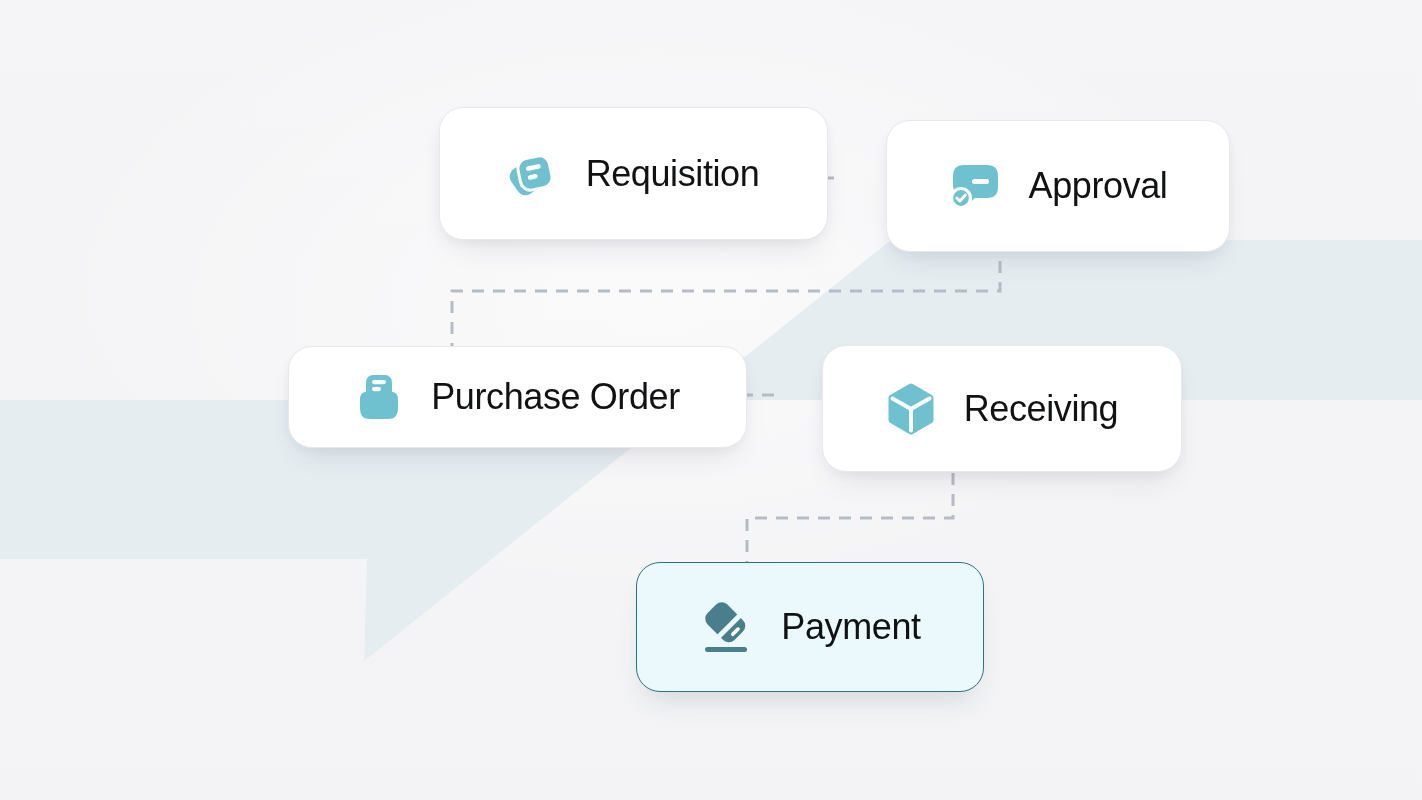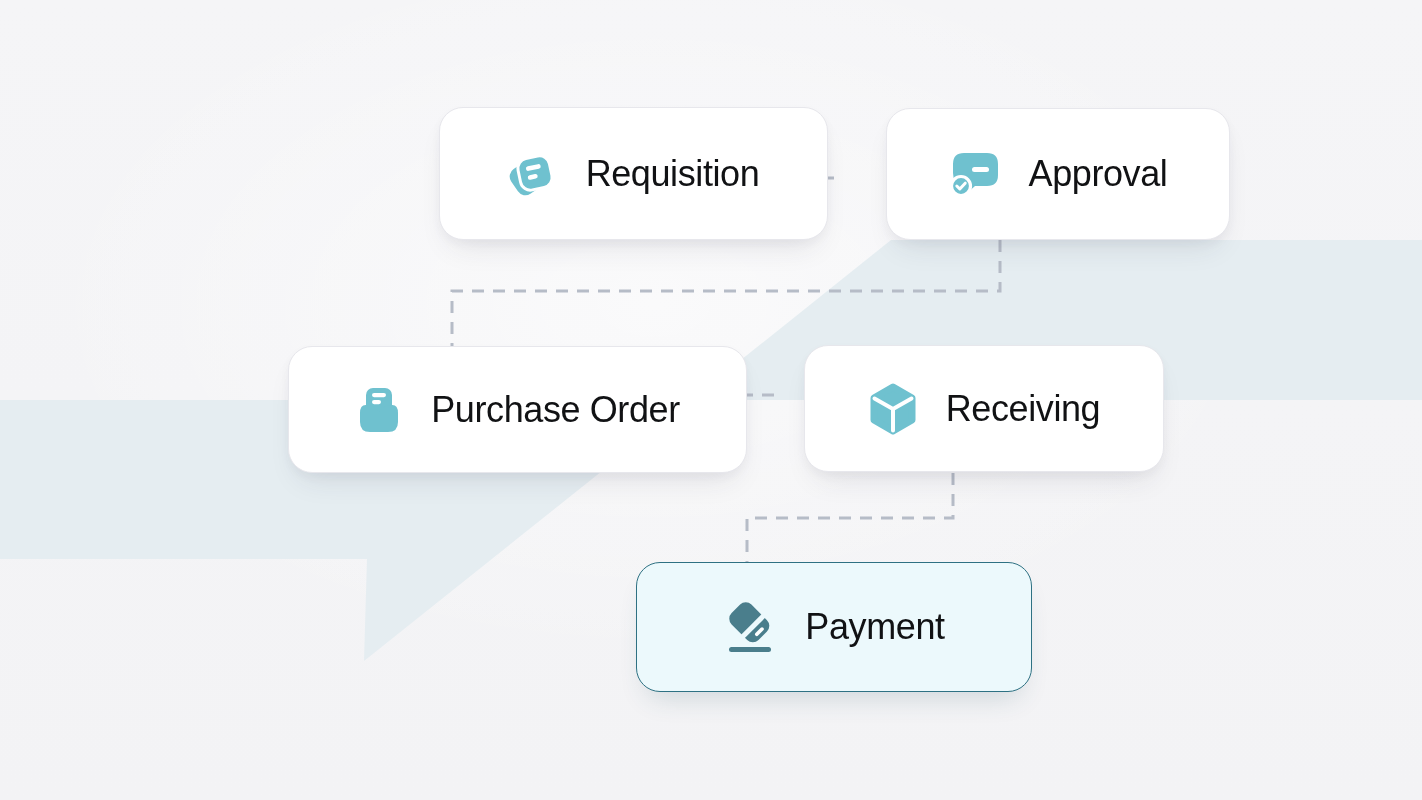--- a/index.html
+++ b/index.html
@@ -41,25 +41,25 @@
   }
   .card .label{
     font-size:36px;
     font-weight:500;
     letter-spacing:-0.4px;
     color:var(--text);
     white-space:nowrap;
   }
   .card .node-icon{flex:0 0 auto; display:block;}
   .card-requisition{left:391px; top:107px; width:389px; height:133px;}
-  .card-approval{left:838px; top:108px; width:344px; height:132px;}
-  .card-purchase-order{left:240px; top:346px; width:459px; height:127px;text-align:center;}
-  .card-receiving{left:756px; top:345px; width:360px; height:127px;align-items:center;}
+  .card-approval{left:838px; top:120px; width:344px; height:132px;}
+  .card-purchase-order{left:240px; top:346px; width:459px; height:102px;text-align:center;}
+  .card-receiving{left:774px; top:345px; width:360px; height:127px;align-items:center;}
   .card-payment{
-    left:588px; top:562px; width:396px; height:130px;
+    left:588px; top:562px; width:348px; height:130px;
     background:var(--payment-bg);
     border:1.6px solid var(--payment-border);
     box-shadow:0 16px 28px -12px rgba(38,84,99,0.20);
   }
 </style>
 </head>
 <body>
 
 <div class="stage">
 

